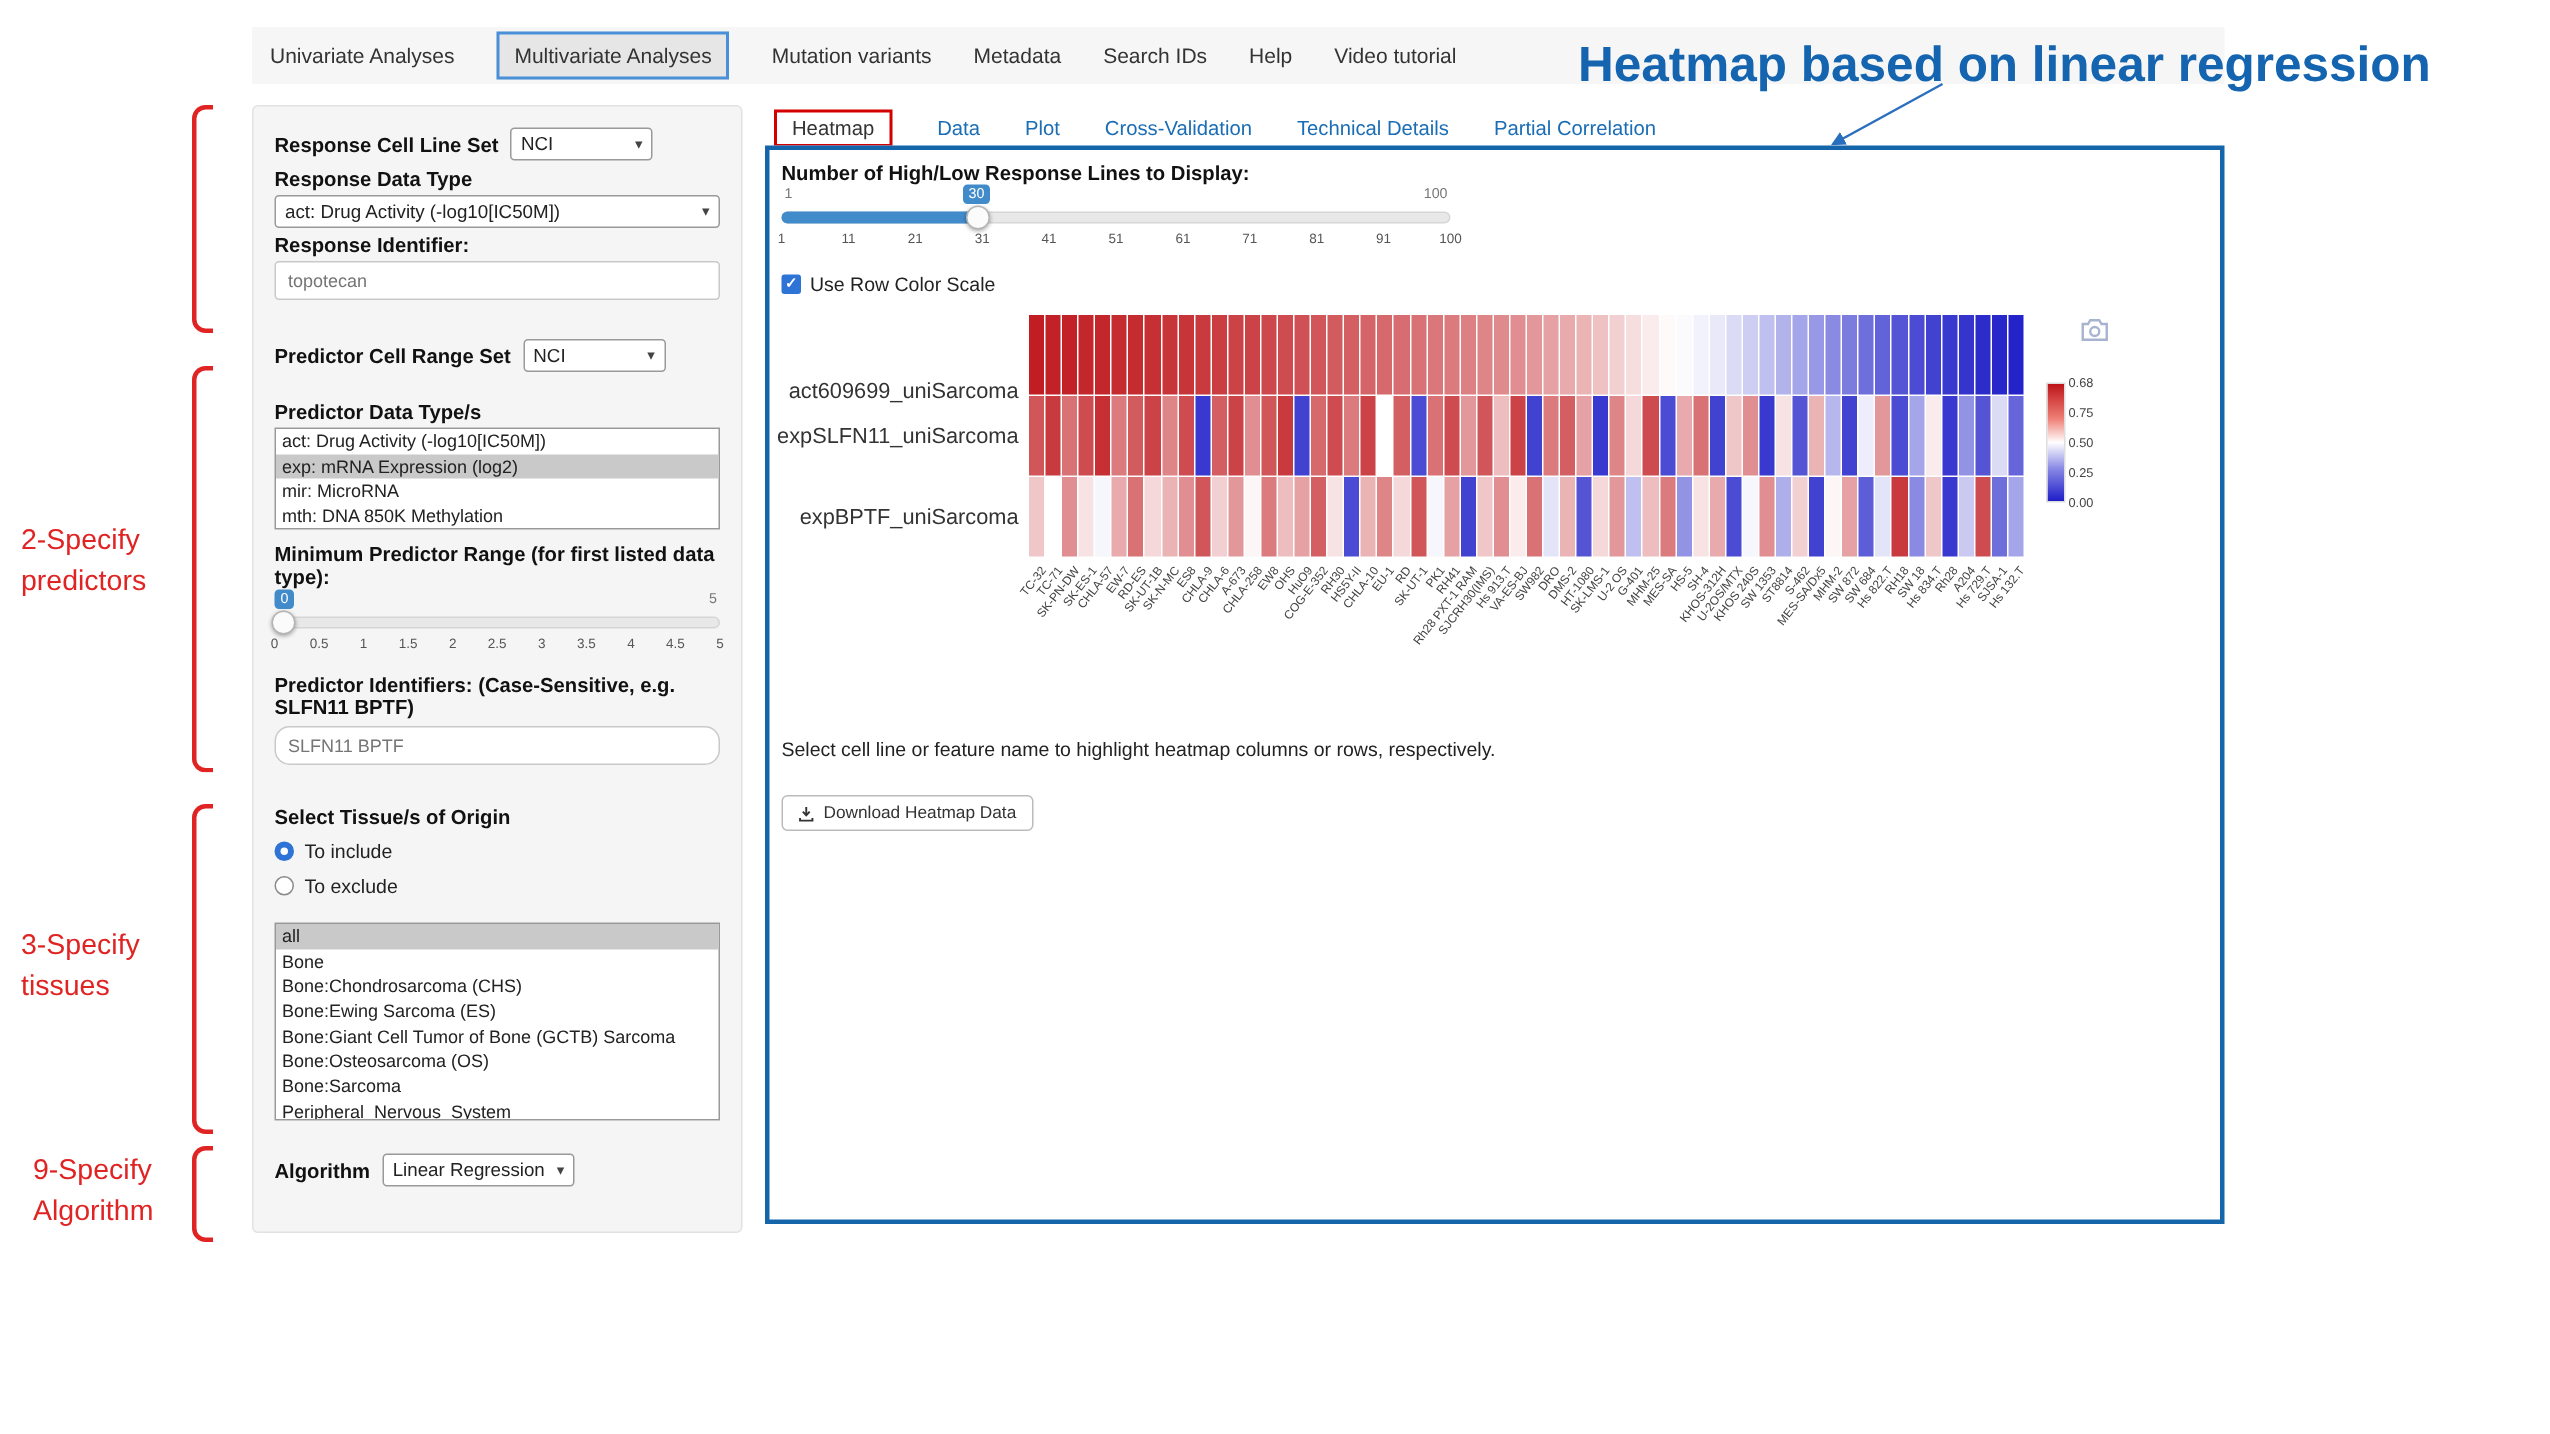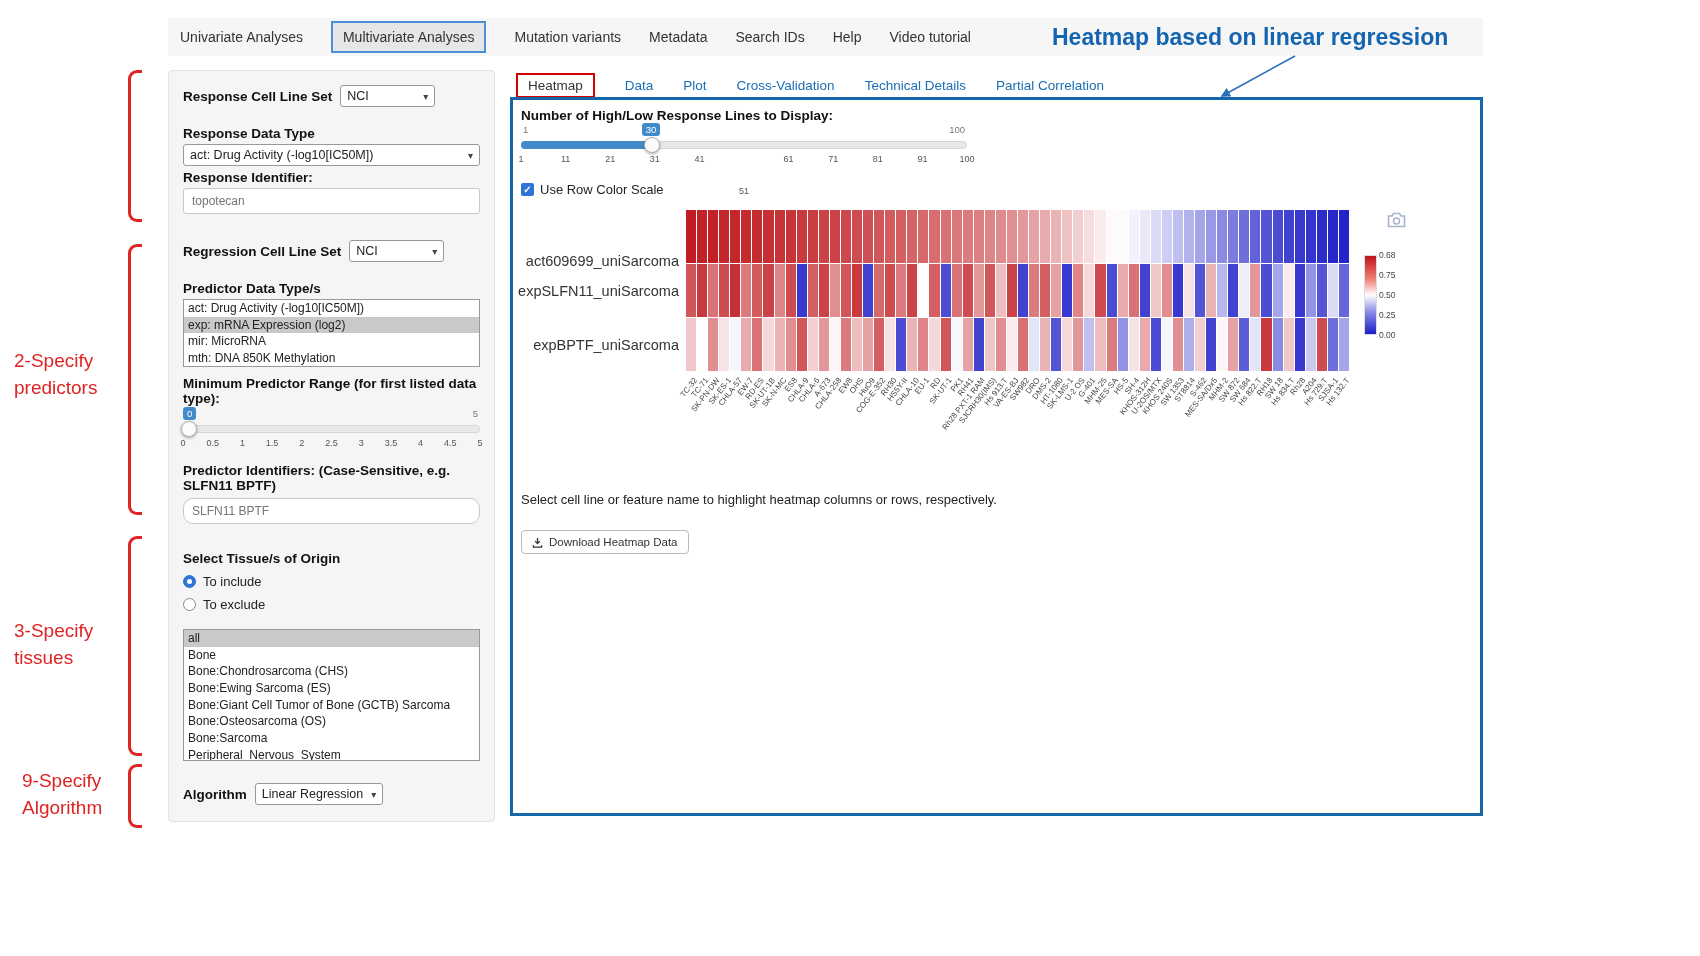--- a/index.html
+++ b/index.html
@@ -6,21 +6,21 @@
   html,body{background:#fff;}
   body{font-family:"Liberation Sans",sans-serif;color:#222;}
   .page{position:relative;width:1700px;height:956px;background:#fff;overflow:hidden;}
 
   
   .nav{position:absolute;left:168px;top:18px;width:1315px;height:38px;background:#f6f6f6;display:flex;align-items:center;gap:28px;padding:0 12px;font-size:14px;color:#333;}
   .nav-item{white-space:nowrap;cursor:pointer;}
   .nav-item.active{border:2px solid #4a90d9;background:#e6e6e6;padding:6px 10px;}
 
   
-  .heading{position:absolute;left:1052px;top:24px;font-size:23px;font-weight:bold;color:#1464b0;white-space:nowrap;}
+  .heading{position:absolute;left:1052px;top:24px;font-size:33px;font-weight:bold;color:#1464b0;white-space:nowrap;}
   .arrow{position:absolute;left:1190px;top:52px;}
   .rnote{position:absolute;color:#e02424;font-size:19px;line-height:1.42;}
   .bracket{position:absolute;width:14px;border-top:3px solid #e02424;border-bottom:3px solid #e02424;border-left:3px solid #e02424;border-radius:9px 0 0 9px;}
 
   
   .panel{position:absolute;left:168px;top:70px;width:327px;height:752px;background:#f5f5f5;border:1px solid #e2e2e2;border-radius:4px;padding:14px;font-size:13px;}
   .lbl{font-weight:bold;font-size:13.5px;color:#111;}
   .inline-row{display:flex;align-items:center;gap:8px;}
   .selectbox{display:inline-flex;align-items:center;justify-content:space-between;background:#fff;border:1px solid #999;border-radius:3px;height:22px;padding:0 6px;font-size:12.5px;color:#222;cursor:pointer;white-space:nowrap;overflow:hidden;}
   .selectbox .chev{margin-left:8px;font-size:10px;color:#444;}
@@ -101,31 +101,31 @@
   <div class="panel">
 
     <div class="inline-row">
       <span class="lbl">Response Cell Line Set</span>
       <span class="selectbox" style="width:95px">
         <span>NCI</span>
         <span class="chev">▾</span>
       </span>
     </div>
 
-    <div class="lbl" style="margin-top:19px">Response Data Type</div>
+    <div class="lbl" style="margin-top:5px">Response Data Type</div>
     <div class="selectbox" style="width:100%;margin-top:3px">
       <span>act: Drug Activity (-log10[IC50M])</span>
       <span class="chev">▾</span>
     </div>
 
     <div class="lbl" style="margin-top:4px">Response Identifier:</div>
     <input class="textinput" style="margin-top: 3px;" readonly="" value="topotecan">
 
     <div class="inline-row" style="margin-top:26px">
-      <span class="lbl">Regression Cell Line Set</span>
+      <span class="lbl">Predictor Cell Range Set</span>
       <span class="selectbox" style="width:95px">
         <span>NCI</span>
         <span class="chev">▾</span>
       </span>
     </div>
 
     <div class="lbl" style="margin-top:19px">Predictor Data Type/s</div>
     <div class="listbox" id="pred-list" style="height:68px;margin-top:3px">
         <div class="opt">act: Drug Activity (-log10[IC50M])</div>
         <div class="opt sel">exp: mRNA Expression (log2)</div>
@@ -207,21 +207,21 @@
       <div class="track"></div>
       <div class="fill" style="width:29.3%"></div>
       <div class="handle" style="left:calc(29.3% - 8px)"></div>
       <span class="badge" style="left:calc(29.3% - 10px)">30</span>
       <div class="ticks" id="resp-ticks">
           <span class="tick" style="left: 0%;">1</span>
           <span class="tick" style="left: 10%;">11</span>
           <span class="tick" style="left: 20%;">21</span>
           <span class="tick" style="left: 30%;">31</span>
           <span class="tick" style="left: 40%;">41</span>
-          <span class="tick" style="left: 50%; margin-top: 32px;">51</span>
+          <span class="tick" style="left: 50%;">51</span>
           <span class="tick" style="left: 60%;">61</span>
           <span class="tick" style="left: 70%;">71</span>
           <span class="tick" style="left: 80%;">81</span>
           <span class="tick" style="left: 90%;">91</span>
           <span class="tick" style="left: 100%;">100</span>
         </div>
     </div>
 
     <div class="checkbox-row">
       <span class="checkbox">✓</span>

